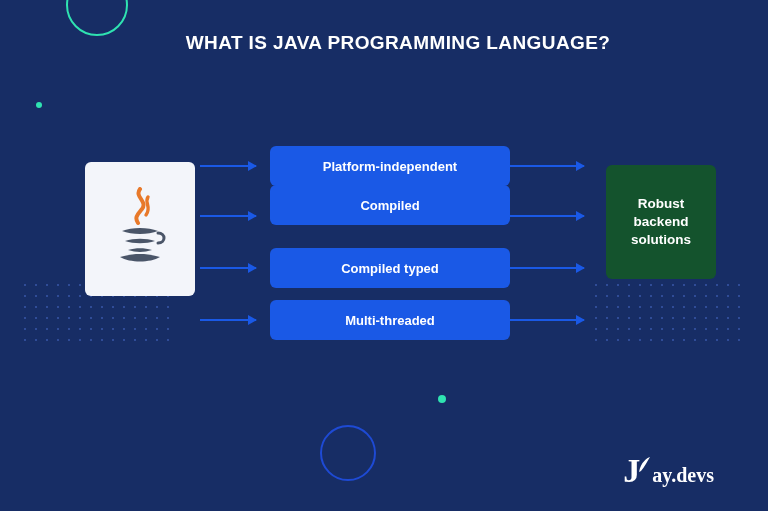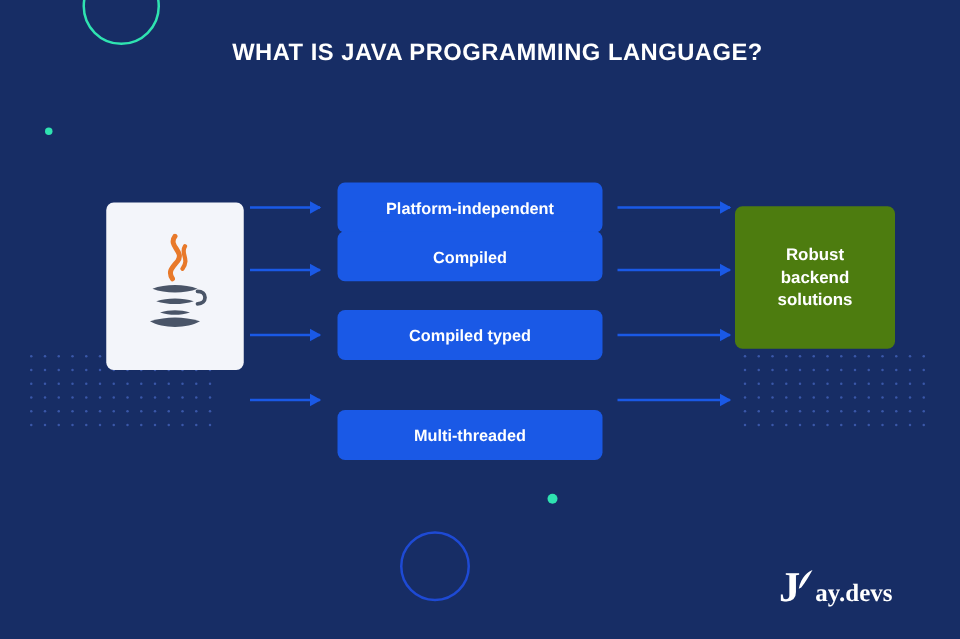--- a/index.html
+++ b/index.html
@@ -47,36 +47,36 @@
     width:110px; height:134px;
     background:#f3f5fa;
     border-radius:6px;
     display:flex; align-items:center; justify-content:center;
   }
   .java-card svg { width:60px; height:80px; }
 
   
   .pill {
     position:absolute; left:270px;
-    width:212px; height:40px;
+    width:240px; height:40px;
     background:#1a59e6;
     border-radius:6px;
     display:flex; align-items:center; justify-content:center;
     color:#ffffff; font-size:13px; font-weight:600;
   }
   .pill.p0 { top:146px; }
   .pill.p1 { top:185px; }
   .pill.p2 { top:248px; }
-  .pill.p3 { top:300px;margin-top:28px; }
+  .pill.p3 { top:300px; }
 
   
   .result {
     position:absolute; top:165px; right:52px;
-    width:128px; height:114px;
-    background:#4d7c0f;
+    width:110px; height:114px;
+    background:#14532d;
     border-radius:6px;
     display:flex; align-items:center; justify-content:center;
     text-align:center;
     color:#fff; font-size:13.5px; font-weight:600;
     line-height:1.35;
     padding:28px;
   }
 
   
   .arrow {

